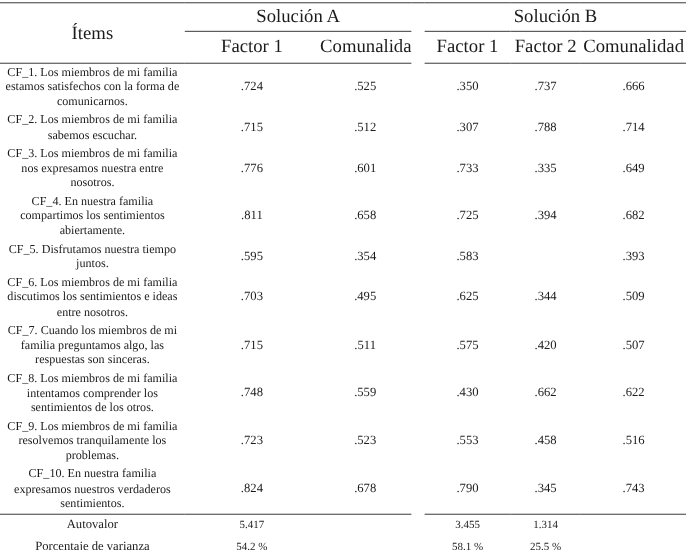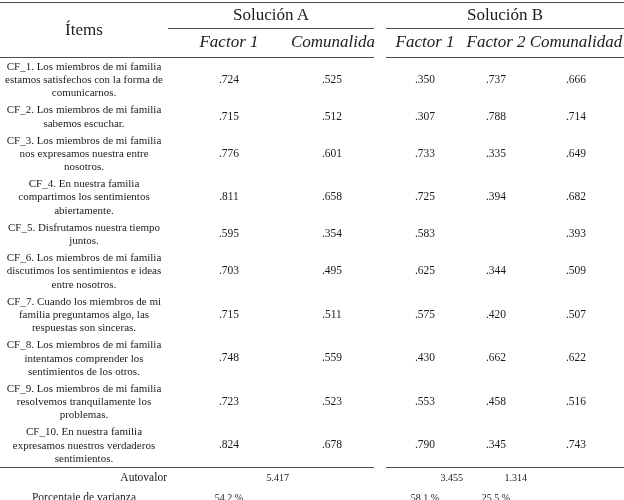--- a/index.html
+++ b/index.html
@@ -31,33 +31,33 @@
 
   th, td {
     font-weight: normal;
     text-align: center;
     vertical-align: middle;
     padding: 2px 1px;
     overflow: hidden;
   }
   thead th { font-size: 17px; }
   th.spanner { border-bottom: 1.3px solid #4c4c4c; padding-bottom: 3px; }
-  thead tr.subhead th { padding-bottom: 4px; padding-top: 3px; font-style: italic; }
+  thead tr.subhead th { padding-bottom: 4px; padding-top: 3px; }
   
   th.items-head, thead tr.subhead th { border-bottom: 1.4px solid #4c4c4c; }
   th.gap-head { border-bottom: none; }
 
   td.item {
     font-size: 11px;
     padding: 2px 2px;
   }
   td.val { font-size: 11.5px; }
   td.gap { border: none !important; }
 
-  tr.sep-top td:not(.gap) { border-top: 1.4px solid #4c4c4c; text-align: right; }
+  tr.sep-top td:not(.gap) { border-top: 1.4px solid #4c4c4c; }
   tr.sep-bottom td:not(.gap) { border-bottom: 1.4px solid #4c4c4c; }
   tr.summary td { padding: 3px 1px; font-size: 10px; }
   tr.summary td.label { font-size: 11.5px; }
 </style>
 </head>
 <body>
 
 <div class="page">
   <table class="factor-table">
     <colgroup>

